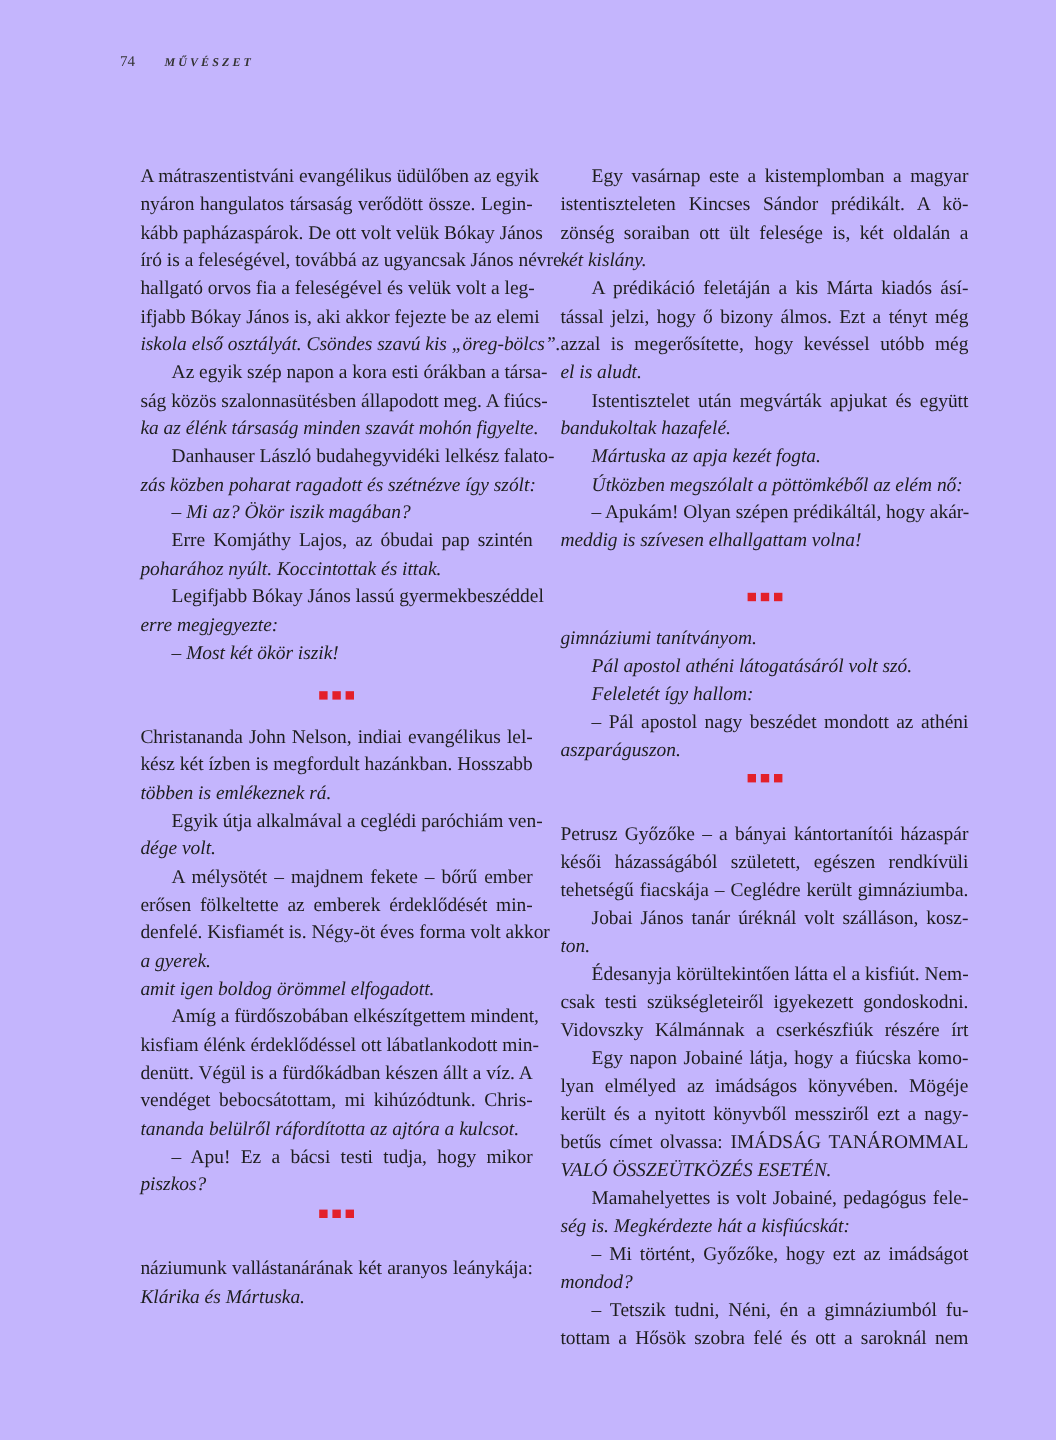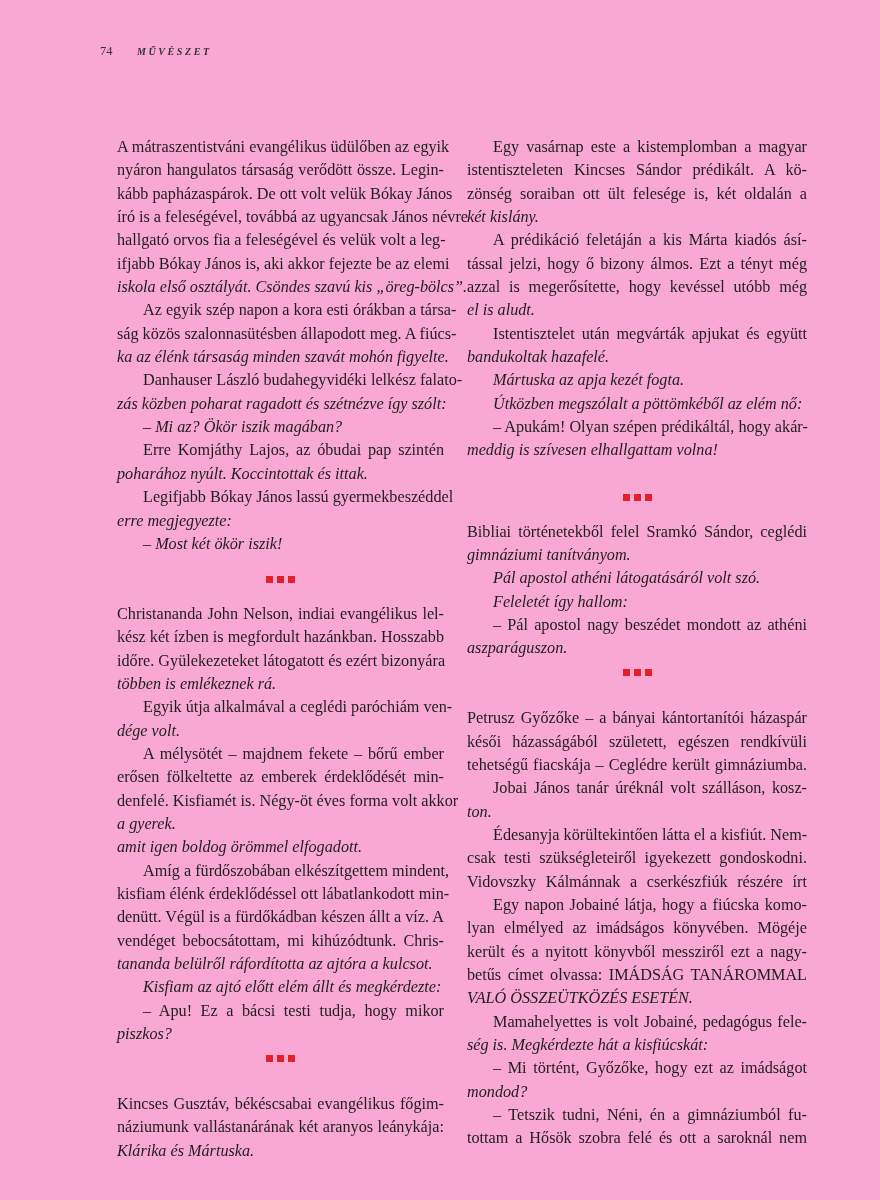--- a/index.html
+++ b/index.html
@@ -1,17 +1,17 @@
 <!DOCTYPE html>
 <html><head>
 <meta charset="utf-8">
 <style>
   html, body { margin: 0; padding: 0; background: #ffffff; }
   body { width: 880px; height: 1200px; position: relative; overflow: hidden; }
-  .page { position: absolute; left: 0; top: 0; width: 880px; height: 1200px; background: #f9a8d4; }
+  .page { position: absolute; left: 0; top: 0; width: 880px; height: 1200px; background: #c4b5fd; }
   .running-head { position: absolute; left: 100px; top: 44px; font-family: "Liberation Serif", serif; color: #333; font-size: 12px; }
   .running-head .folio { display: inline-block; width: 34px; font-size: 12.5px; }
   .running-head .section { font-style: italic; font-weight: bold; letter-spacing: 2.6px; font-size: 10px; }
   .col { position: absolute; top: 136px; font-family: "Liberation Serif", serif; font-size: 16.2px; color: #1e1e1e; }
   .col.left { left: 117px; width: 327px; }
   .col.right { left: 467px; width: 340px; }
   .line { height: 23.35px; line-height: 23.35px; white-space: nowrap; text-align: justify; text-align-last: justify; overflow: visible; }
   .line.last { text-align-last: left; font-style: italic; }
   .line.ind { padding-left: 26px; }
   .orn { height: 23.35px; display: flex; justify-content: center; align-items: center; gap: 4px; }
@@ -48,44 +48,41 @@
       <div class="line ind">Legifjabb Bókay János lassú gyermekbeszéddel</div>
       <div class="line last">erre megjegyezte:</div>
       <div class="line ind last">– Most két ökör iszik!</div>
       <div class="orn tall">
         <span style="background: rgb(227, 32, 42);"></span>
         <span style="background: rgb(227, 32, 42);"></span>
         <span style="background: rgb(227, 32, 42);"></span>
       </div>
       <div class="line">Christananda John Nelson, indiai evangélikus lel-</div>
       <div class="line">kész két ízben is megfordult hazánkban. Hosszabb</div>
-      <div class="line">időre. Gyülekezeteket látogatott és ezért bizonyára</div>
       <div class="line last">többen is emlékeznek rá.</div>
       <div class="line ind">Egyik útja alkalmával a ceglédi paróchiám ven-</div>
       <div class="line last">dége volt.</div>
       <div class="line ind">A mélysötét – majdnem fekete – bőrű ember</div>
       <div class="line">erősen fölkeltette az emberek érdeklődését min-</div>
       <div class="line">denfelé. Kisfiamét is. Négy-öt éves forma volt akkor</div>
       <div class="line last">a gyerek.</div>
       <div class="line last">amit igen boldog örömmel elfogadott.</div>
       <div class="line ind">Amíg a fürdőszobában elkészítgettem mindent,</div>
       <div class="line">kisfiam élénk érdeklődéssel ott lábatlankodott min-</div>
       <div class="line">denütt. Végül is a fürdőkádban készen állt a víz. A</div>
       <div class="line">vendéget bebocsátottam, mi kihúzódtunk. Chris-</div>
       <div class="line last">tananda belülről ráfordította az ajtóra a kulcsot.</div>
-      <div class="line ind last">Kisfiam az ajtó előtt elém állt és megkérdezte:</div>
       <div class="line ind">– Apu! Ez a bácsi testi tudja, hogy mikor</div>
       <div class="line last">piszkos?</div>
       <div class="orn">
         <span style="background: rgb(227, 32, 42);"></span>
         <span style="background: rgb(227, 32, 42);"></span>
         <span style="background: rgb(227, 32, 42);"></span>
       </div>
       <div class="gap"></div>
-      <div class="line">Kincses Gusztáv, békéscsabai evangélikus főgim-</div>
       <div class="line">náziumunk vallástanárának két aranyos leánykája:</div>
       <div class="line last">Klárika és Mártuska.</div>
     </div>
   <div class="col right" id="col-right">
       <div class="line ind">Egy vasárnap este a kistemplomban a magyar</div>
       <div class="line">istentiszteleten Kincses Sándor prédikált. A kö-</div>
       <div class="line">zönség soraiban ott ült felesége is, két oldalán a</div>
       <div class="line last">két kislány.</div>
       <div class="line ind">A prédikáció feletáján a kis Márta kiadós ásí-</div>
       <div class="line">tással jelzi, hogy ő bizony álmos. Ezt a tényt még</div>
@@ -96,21 +93,20 @@
       <div class="line ind last">Mártuska az apja kezét fogta.</div>
       <div class="line ind last">Útközben megszólalt a pöttömkéből az elém nő:</div>
       <div class="line ind">– Apukám! Olyan szépen prédikáltál, hogy akár-</div>
       <div class="line last">meddig is szívesen elhallgattam volna!</div>
       <div class="gap half"></div>
       <div class="orn tall">
         <span style="background: rgb(227, 32, 42);"></span>
         <span style="background: rgb(227, 32, 42);"></span>
         <span style="background: rgb(227, 32, 42);"></span>
       </div>
-      <div class="line">Bibliai történetekből felel Sramkó Sándor, ceglédi</div>
       <div class="line last">gimnáziumi tanítványom.</div>
       <div class="line ind last">Pál apostol athéni látogatásáról volt szó.</div>
       <div class="line ind last">Feleletét így hallom:</div>
       <div class="line ind">– Pál apostol nagy beszédet mondott az athéni</div>
       <div class="line last">aszparáguszon.</div>
       <div class="orn">
         <span style="background: rgb(227, 32, 42);"></span>
         <span style="background: rgb(227, 32, 42);"></span>
         <span style="background: rgb(227, 32, 42);"></span>
       </div>

